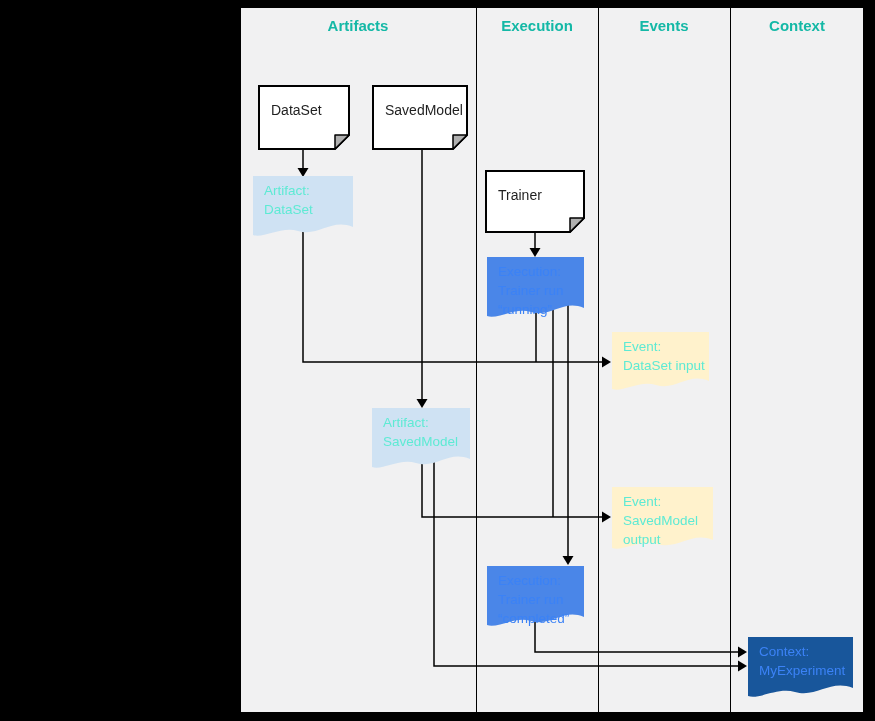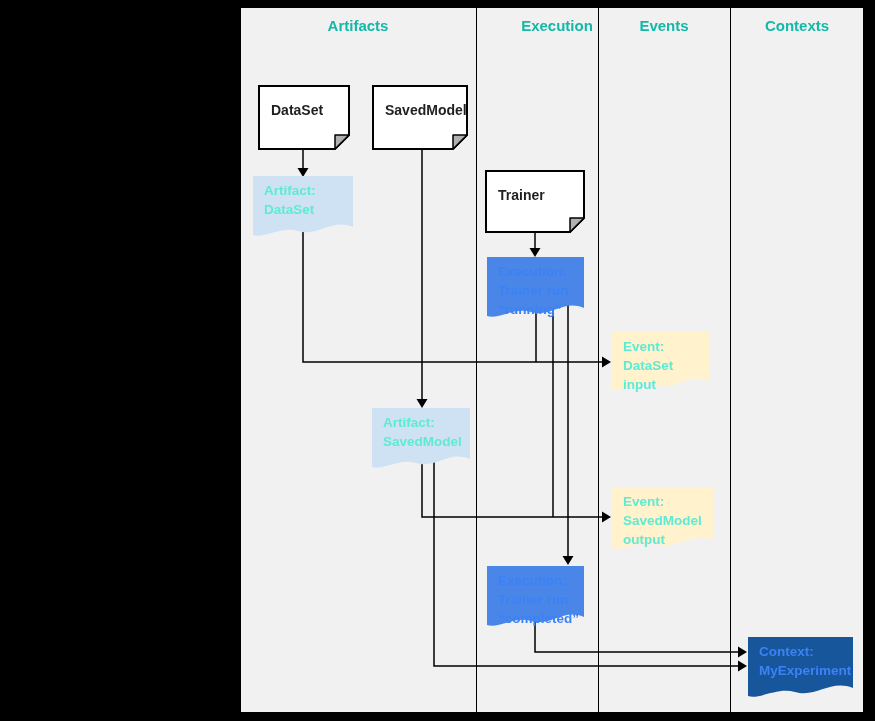--- a/index.html
+++ b/index.html
@@ -7,21 +7,21 @@
     position:relative;width:875px;height:721px;background:#000;
     font-family:"Liberation Sans","DejaVu Sans",sans-serif;overflow:hidden;
   }
   .panel{position:absolute;left:241px;top:8px;width:622px;height:704px;background:#f1f1f2;}
   .divider{position:absolute;top:8px;width:1px;height:704px;background:#000;}
   .col-header{
     position:absolute;top:17px;transform:translateX(-50%);
     font-size:15px;font-weight:bold;color:#14b8a6;white-space:nowrap;
   }
   .wires{position:absolute;left:0;top:0;}
-  .node{position:absolute;font-weight:bold;}
+  .node{position:absolute;}
   .node svg{position:absolute;left:0;top:0;display:block;}
   .doc-label{
     position:absolute;left:13px;top:0;height:78%;display:flex;align-items:center;
     font-size:14px;color:#1f1f1f;white-space:nowrap;
   }
   .note-label{
     position:absolute;left:11px;top:5px;right:4px;
     font-size:13.5px;line-height:19px;color:#5eead4;white-space:pre-line;
   }
   .note-label.light{color:#3b82f6;}
@@ -31,23 +31,23 @@
 
 <div class="stage">
 
   <div class="panel"></div>
 
   <div class="divider" style="left:476px;"></div>
   <div class="divider" style="left:598px;"></div>
   <div class="divider" style="left:730px;"></div>
 
   <div class="col-header" style="left:358px;">Artifacts</div>
-  <div class="col-header" style="left:557px;">Execution</div>
+  <div class="col-header" style="left:537px;">Execution</div>
   <div class="col-header" style="left:664px;text-align:right;">Events</div>
-  <div class="col-header" style="left:797px;">Contexts</div>
+  <div class="col-header" style="left:797px;">Context</div>
 
   <svg class="wires" width="875" height="721" viewBox="0 0 875 721">
     <g fill="none" stroke="#000" stroke-width="1.5">
       <path d="M303 150 V168"></path>
       <path d="M422 150 V399"></path>
       <path d="M535 233 V248"></path>
       <path d="M303 225 V362 H602"></path>
       <path d="M536 300 V362"></path>
       <path d="M553 300 V517"></path>
       <path d="M422 455 V517 H602"></path>

